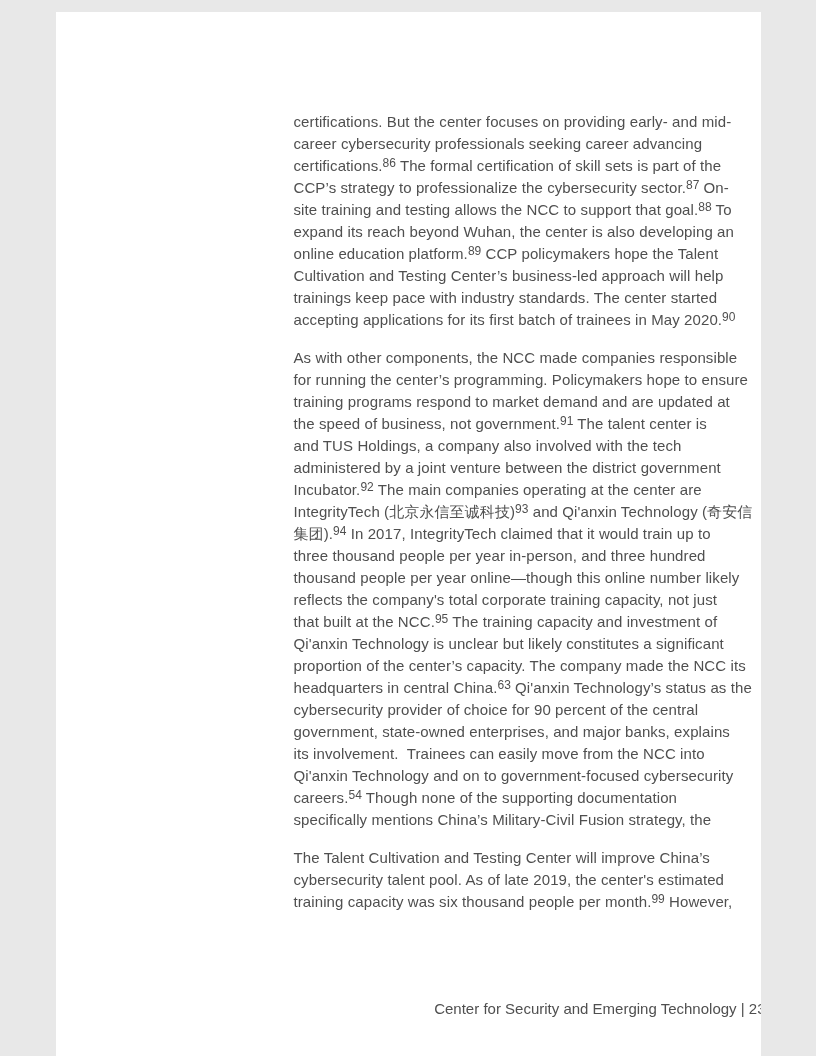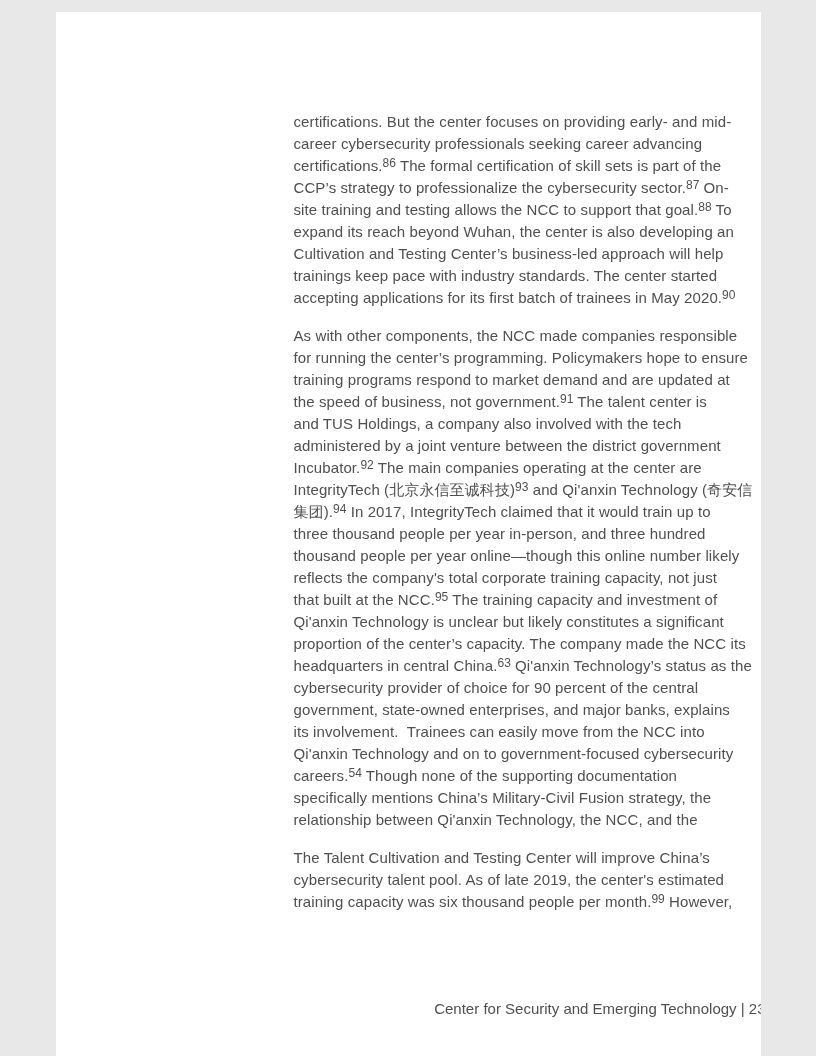--- a/index.html
+++ b/index.html
@@ -58,20 +58,21 @@
 
 <div class="page">
   <main class="body-col">
       <p class="para">
         <span class="line">certifications. But the center focuses on providing early- and mid-</span>
         <span class="line">career cybersecurity professionals seeking career advancing</span>
         <span class="line">certifications.<sup class="fnref">86</sup> The formal certification of skill sets is part of the</span>
         <span class="line">CCP’s strategy to professionalize the cybersecurity sector.<sup class="fnref">87</sup> On-</span>
         <span class="line">site training and testing allows the NCC to support that goal.<sup class="fnref">88</sup> To</span>
         <span class="line">expand its reach beyond Wuhan, the center is also developing an</span>
+        <span class="line">online education platform.<sup class="fnref">89</sup> CCP policymakers hope the Talent</span>
         <span class="line">Cultivation and Testing Center’s business-led approach will help</span>
         <span class="line">trainings keep pace with industry standards. The center started</span>
         <span class="line">accepting applications for its first batch of trainees in May 2020.<sup class="fnref">90</sup></span>
       </p>
       <p class="para">
         <span class="line">As with other components, the NCC made companies responsible</span>
         <span class="line">for running the center’s programming. Policymakers hope to ensure</span>
         <span class="line">training programs respond to market demand and are updated at</span>
         <span class="line">the speed of business, not government.<sup class="fnref">91</sup> The talent center is</span>
         <span class="line">and TUS Holdings, a company also involved with the tech</span>
@@ -85,21 +86,20 @@
         <span class="line">that built at the NCC.<sup class="fnref">95</sup> The training capacity and investment of</span>
         <span class="line">Qi'anxin Technology is unclear but likely constitutes a significant</span>
         <span class="line">proportion of the center’s capacity. The company made the NCC its</span>
         <span class="line">headquarters in central China.<sup class="fnref">63</sup> Qi'anxin Technology’s status as the</span>
         <span class="line">cybersecurity provider of choice for 90 percent of the central</span>
         <span class="line">government, state-owned enterprises, and major banks, explains</span>
         <span class="line">its involvement.  Trainees can easily move from the NCC into</span>
         <span class="line">Qi'anxin Technology and on to government-focused cybersecurity</span>
         <span class="line">careers.<sup class="fnref">54</sup> Though none of the supporting documentation</span>
         <span class="line">specifically mentions China’s Military-Civil Fusion strategy, the</span>
-        <span class="line">relationship between Qi'anxin Technology, the NCC, and the</span>
       </p>
       <p class="para">
         <span class="line">The Talent Cultivation and Testing Center will improve China’s</span>
         <span class="line">cybersecurity talent pool. As of late 2019, the center's estimated</span>
         <span class="line">training capacity was six thousand people per month.<sup class="fnref">99</sup> However,</span>
       </p>
     </main>
   <footer class="page-footer">
     <span>Center for Security and Emerging Technology | 23</span>
   </footer>

